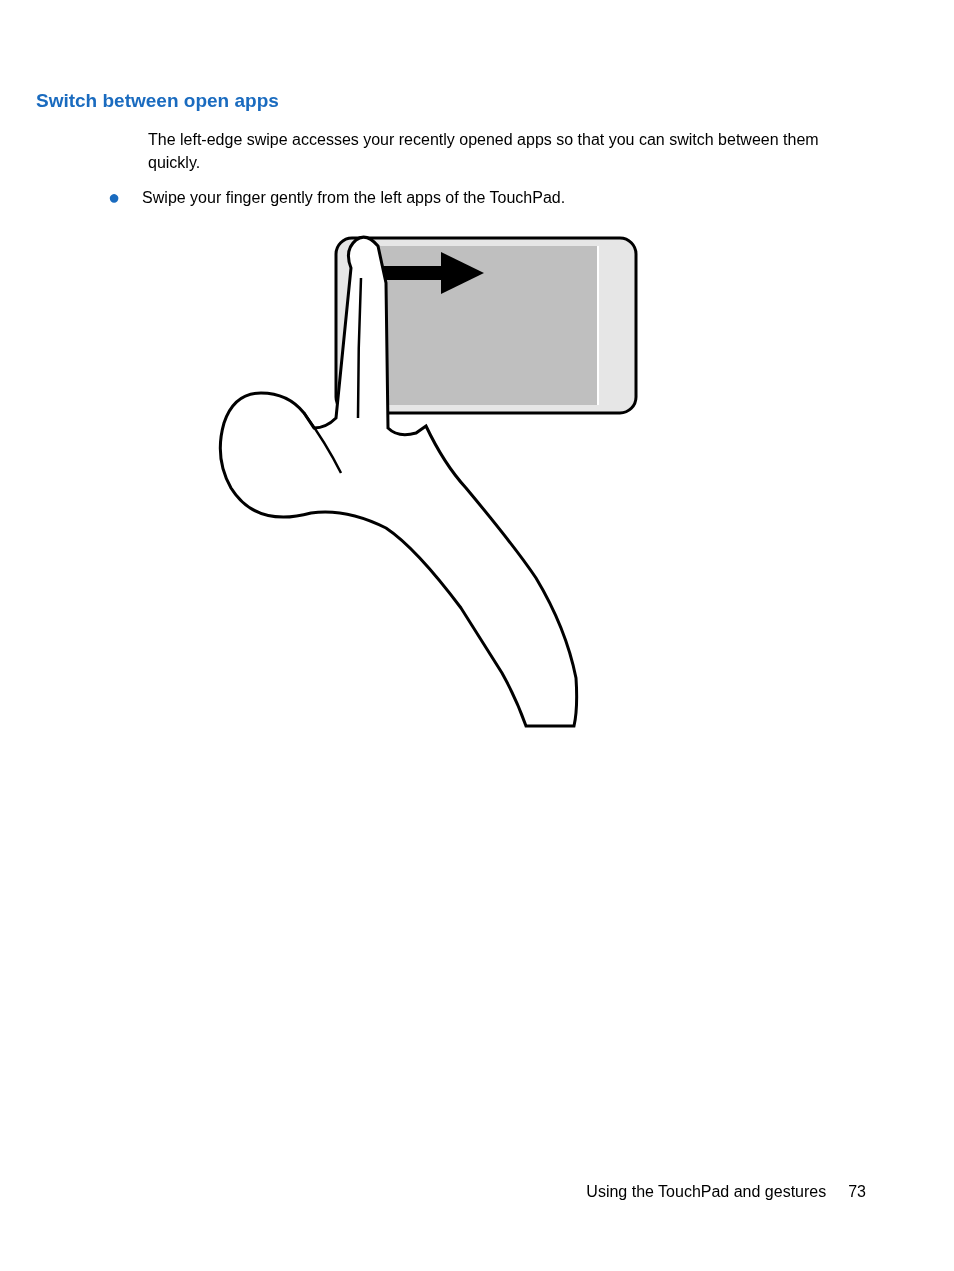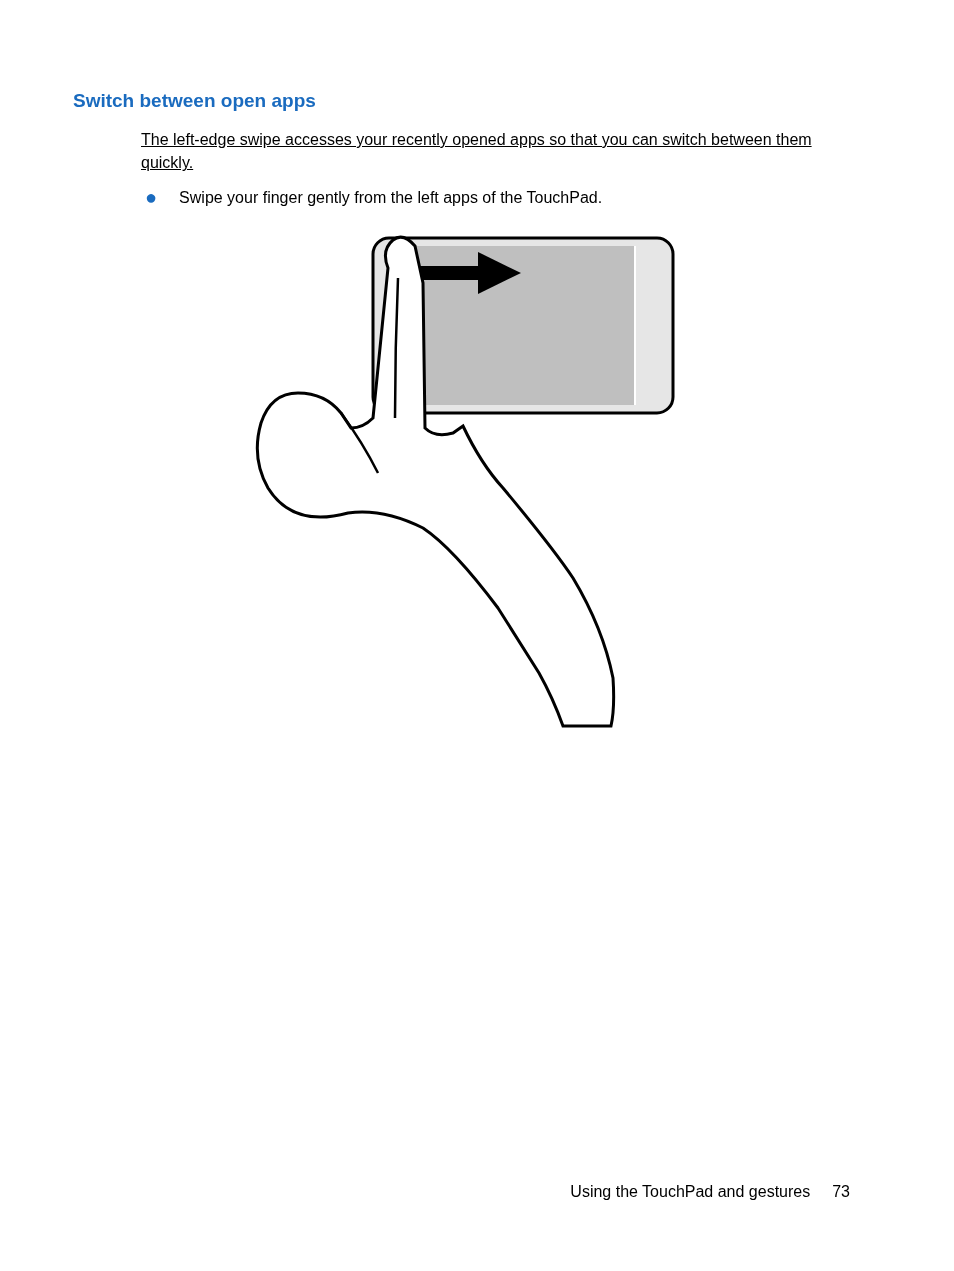--- a/index.html
+++ b/index.html
@@ -5,34 +5,33 @@
     * { margin: 0; padding: 0; box-sizing: border-box; }
     body {
       width: 954px;
       height: 1271px;
       background: #fff;
       font-family: Arial, Helvetica, sans-serif;
       position: relative;
       color: #000;
     }
     .page {
-      padding: 90px 88px 0 73px;
+      padding: 90px 88px 0 36px;
     }
     .section-heading {
       color: #1a6bbf;
       font-size: 19px;
       font-weight: 700;
       margin-bottom: 16px;
     }
     .body-text {
-      margin-left: 68px;
+      margin-left: 112px;
       font-size: 16px;
       line-height: 1.45;
       margin-bottom: 12px;
-      text-decoration: underline;
     }
     .bullet-line {
       margin-left: 72px;
       display: flex;
       align-items: flex-start;
       gap: 22px;
       font-size: 16px;
       line-height: 1.45;
       margin-bottom: 18px;
     }
@@ -41,21 +40,21 @@
       font-size: 20px;
       line-height: 1.1;
     }
     .illustration {
       margin-left: 170px;
       margin-top: 8px;
     }
     .footer {
       position: absolute;
       bottom: 70px;
-      right: 104px;
+      right: 88px;
       font-size: 16px;
       display: flex;
       gap: 22px;
       align-items: baseline;
     }
   </style>
 </head>
 <body>
 
 <div class="page">

